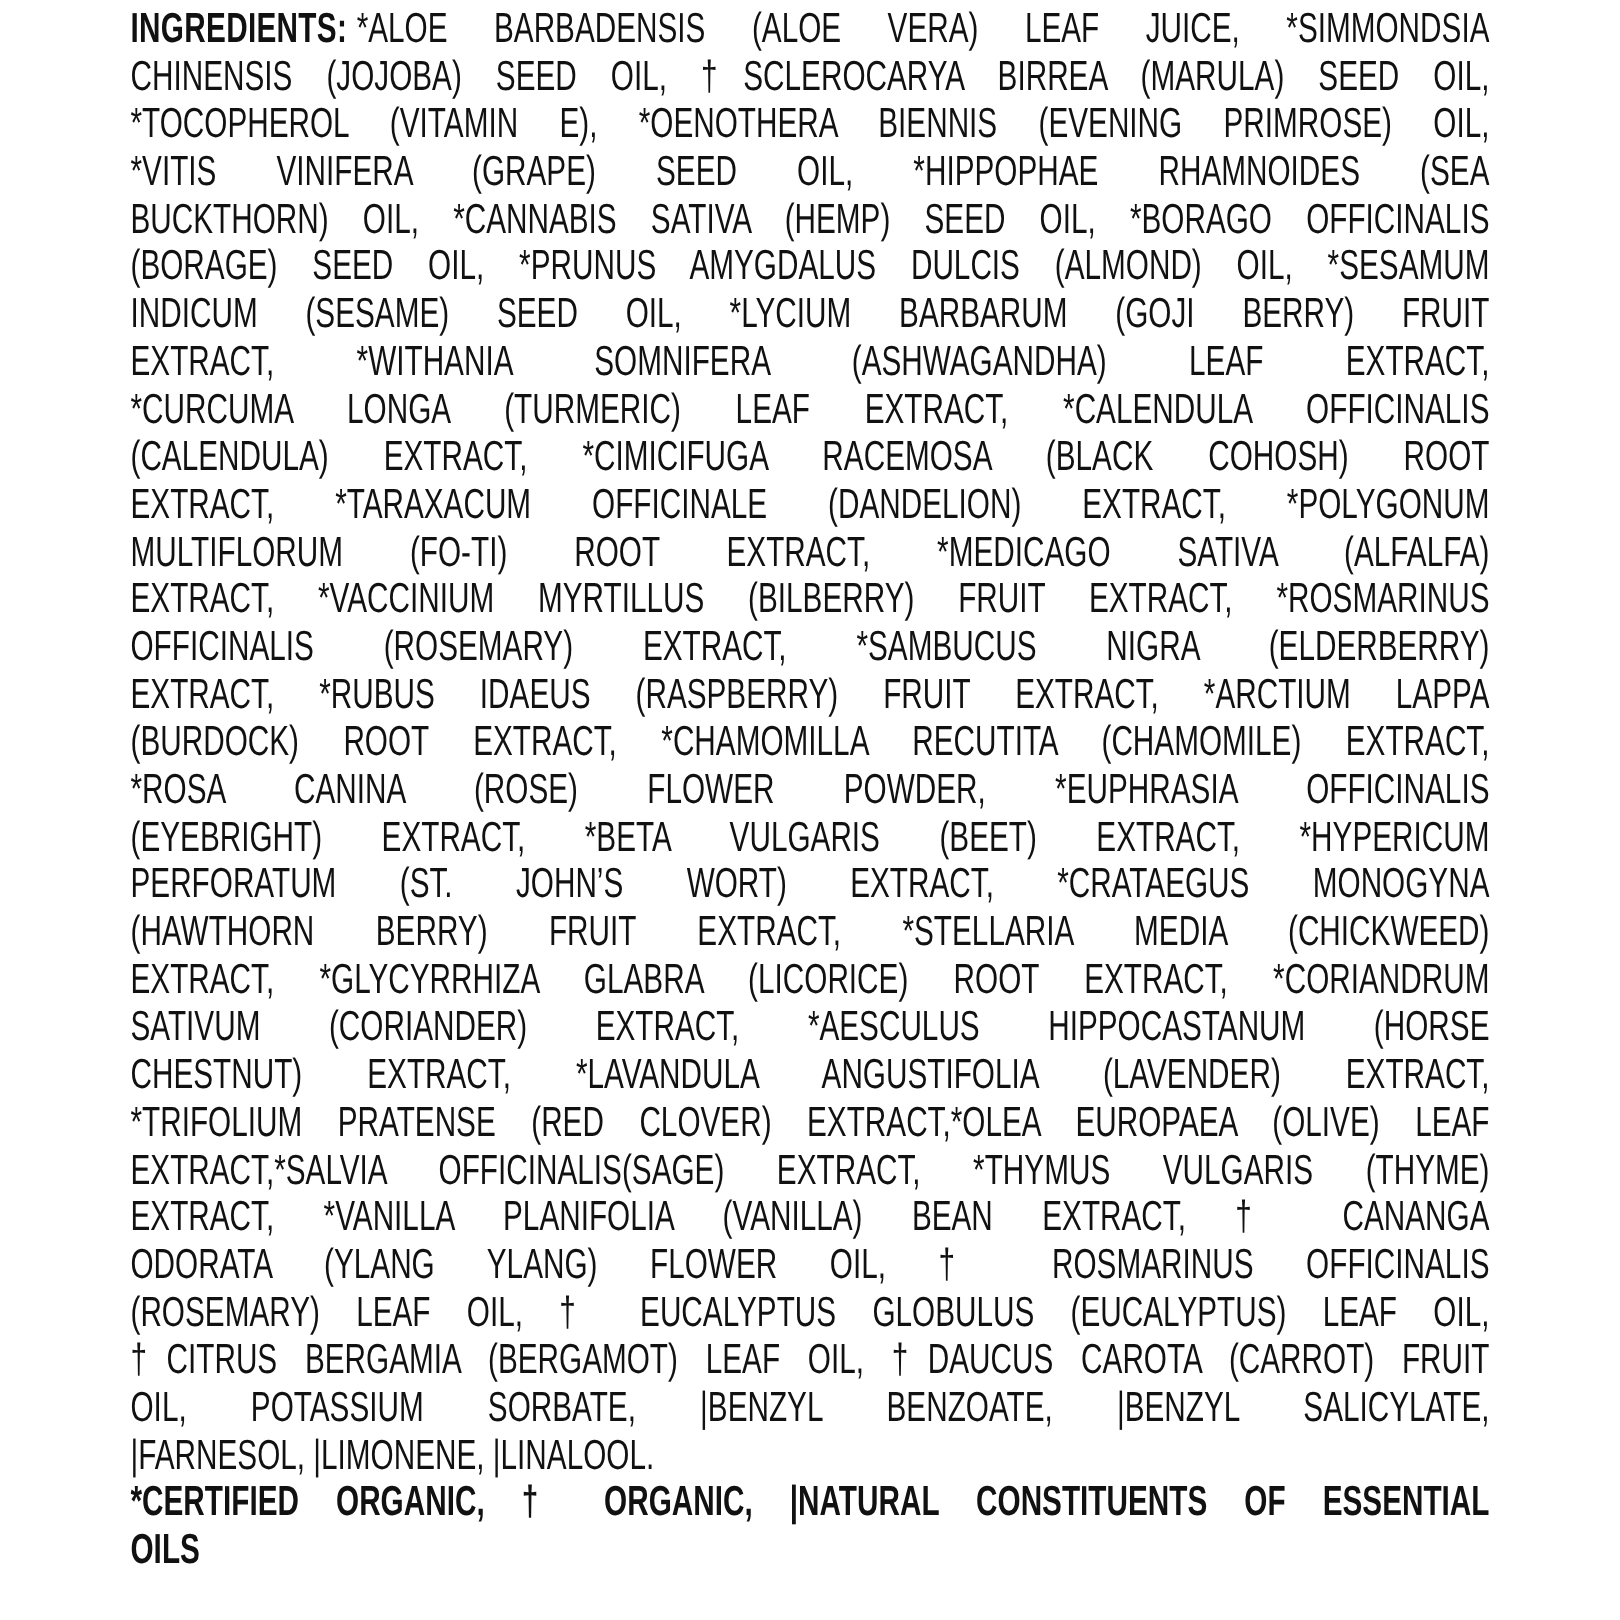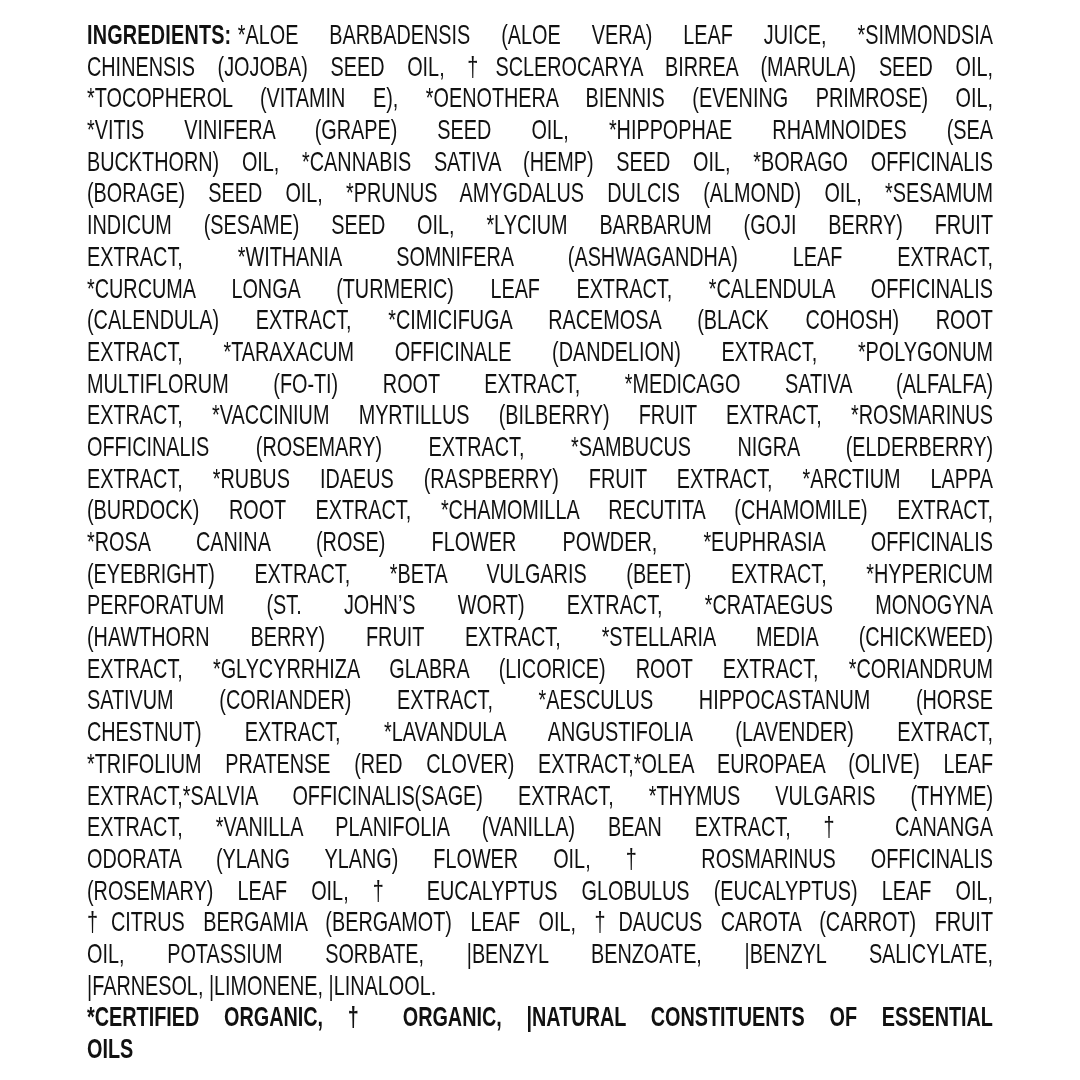--- a/index.html
+++ b/index.html
@@ -6,21 +6,21 @@
     margin: 0;
     padding: 0;
     width: 1080px;
     height: 1080px;
     background: #ffffff;
     overflow: hidden;
   }
   .sheet {
     position: absolute;
     left: 87px;
-    top: 19px;
+    top: 3px;
     width: 906px;
   }
   
   .condense {
     width: 1280px;
     transform: scaleX(0.7078);
     transform-origin: left top;
     font-family: "Liberation Sans", sans-serif;
     font-size: 28px;
     line-height: 31.7px;

